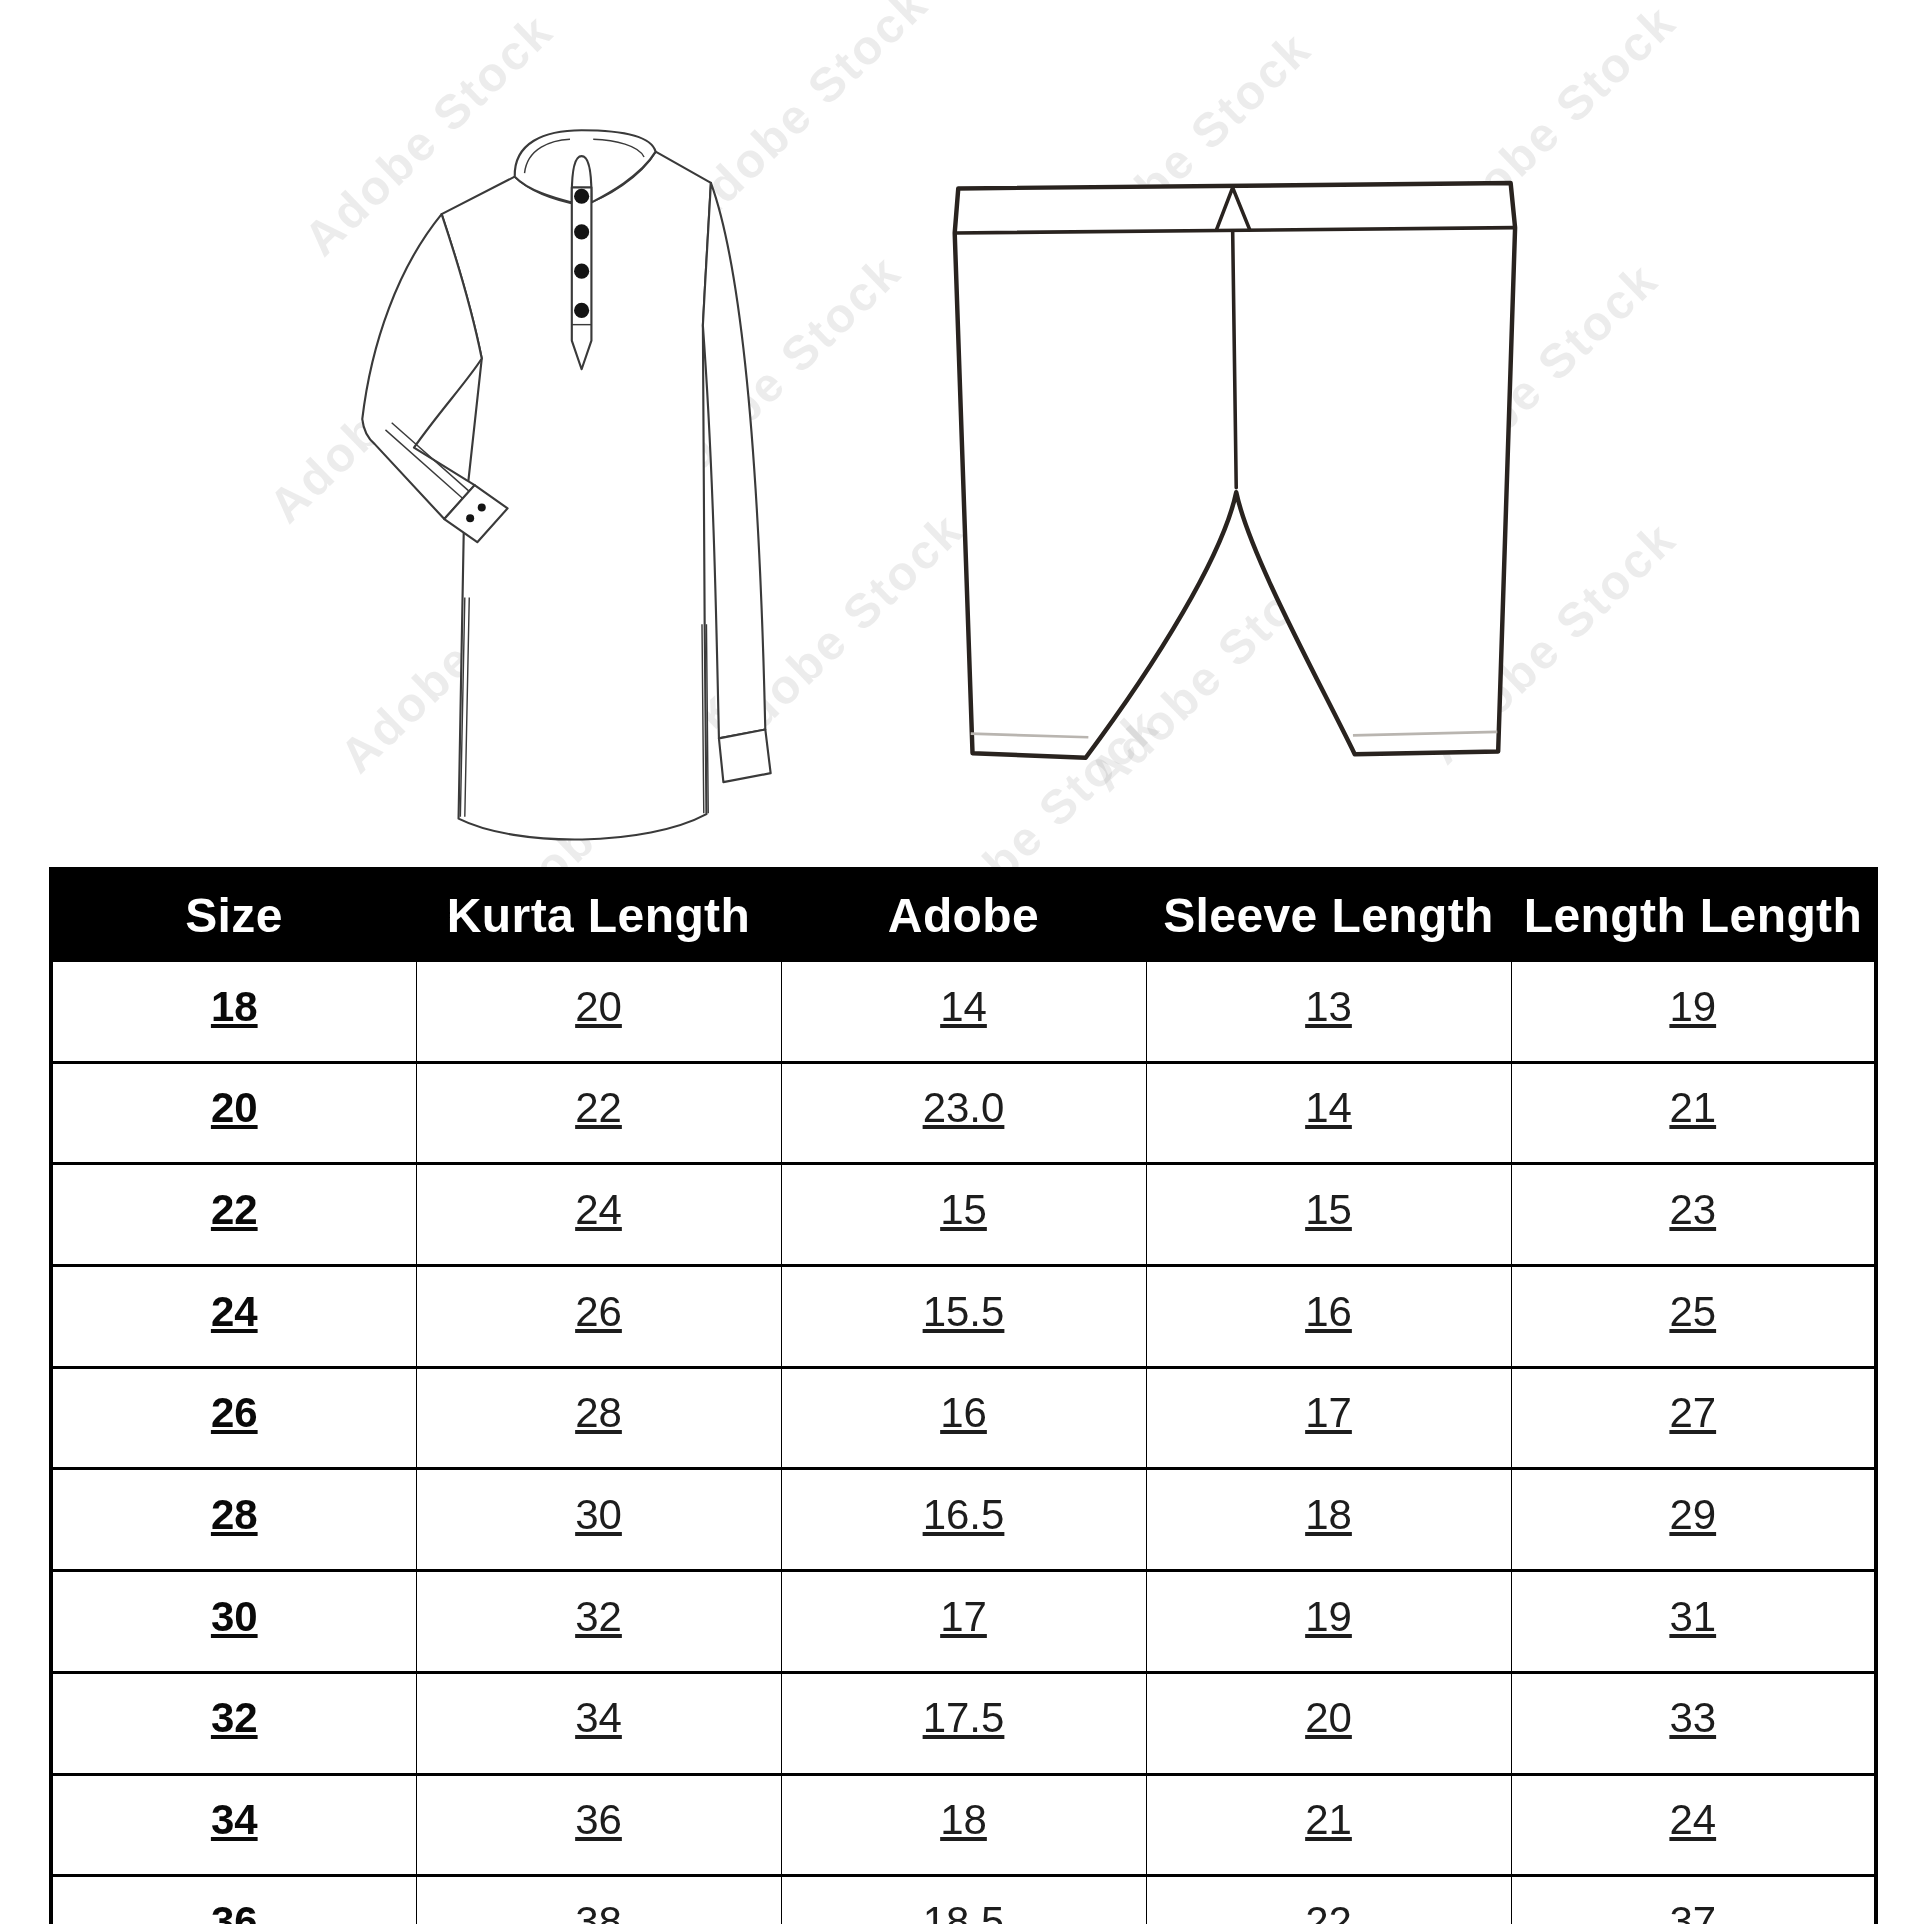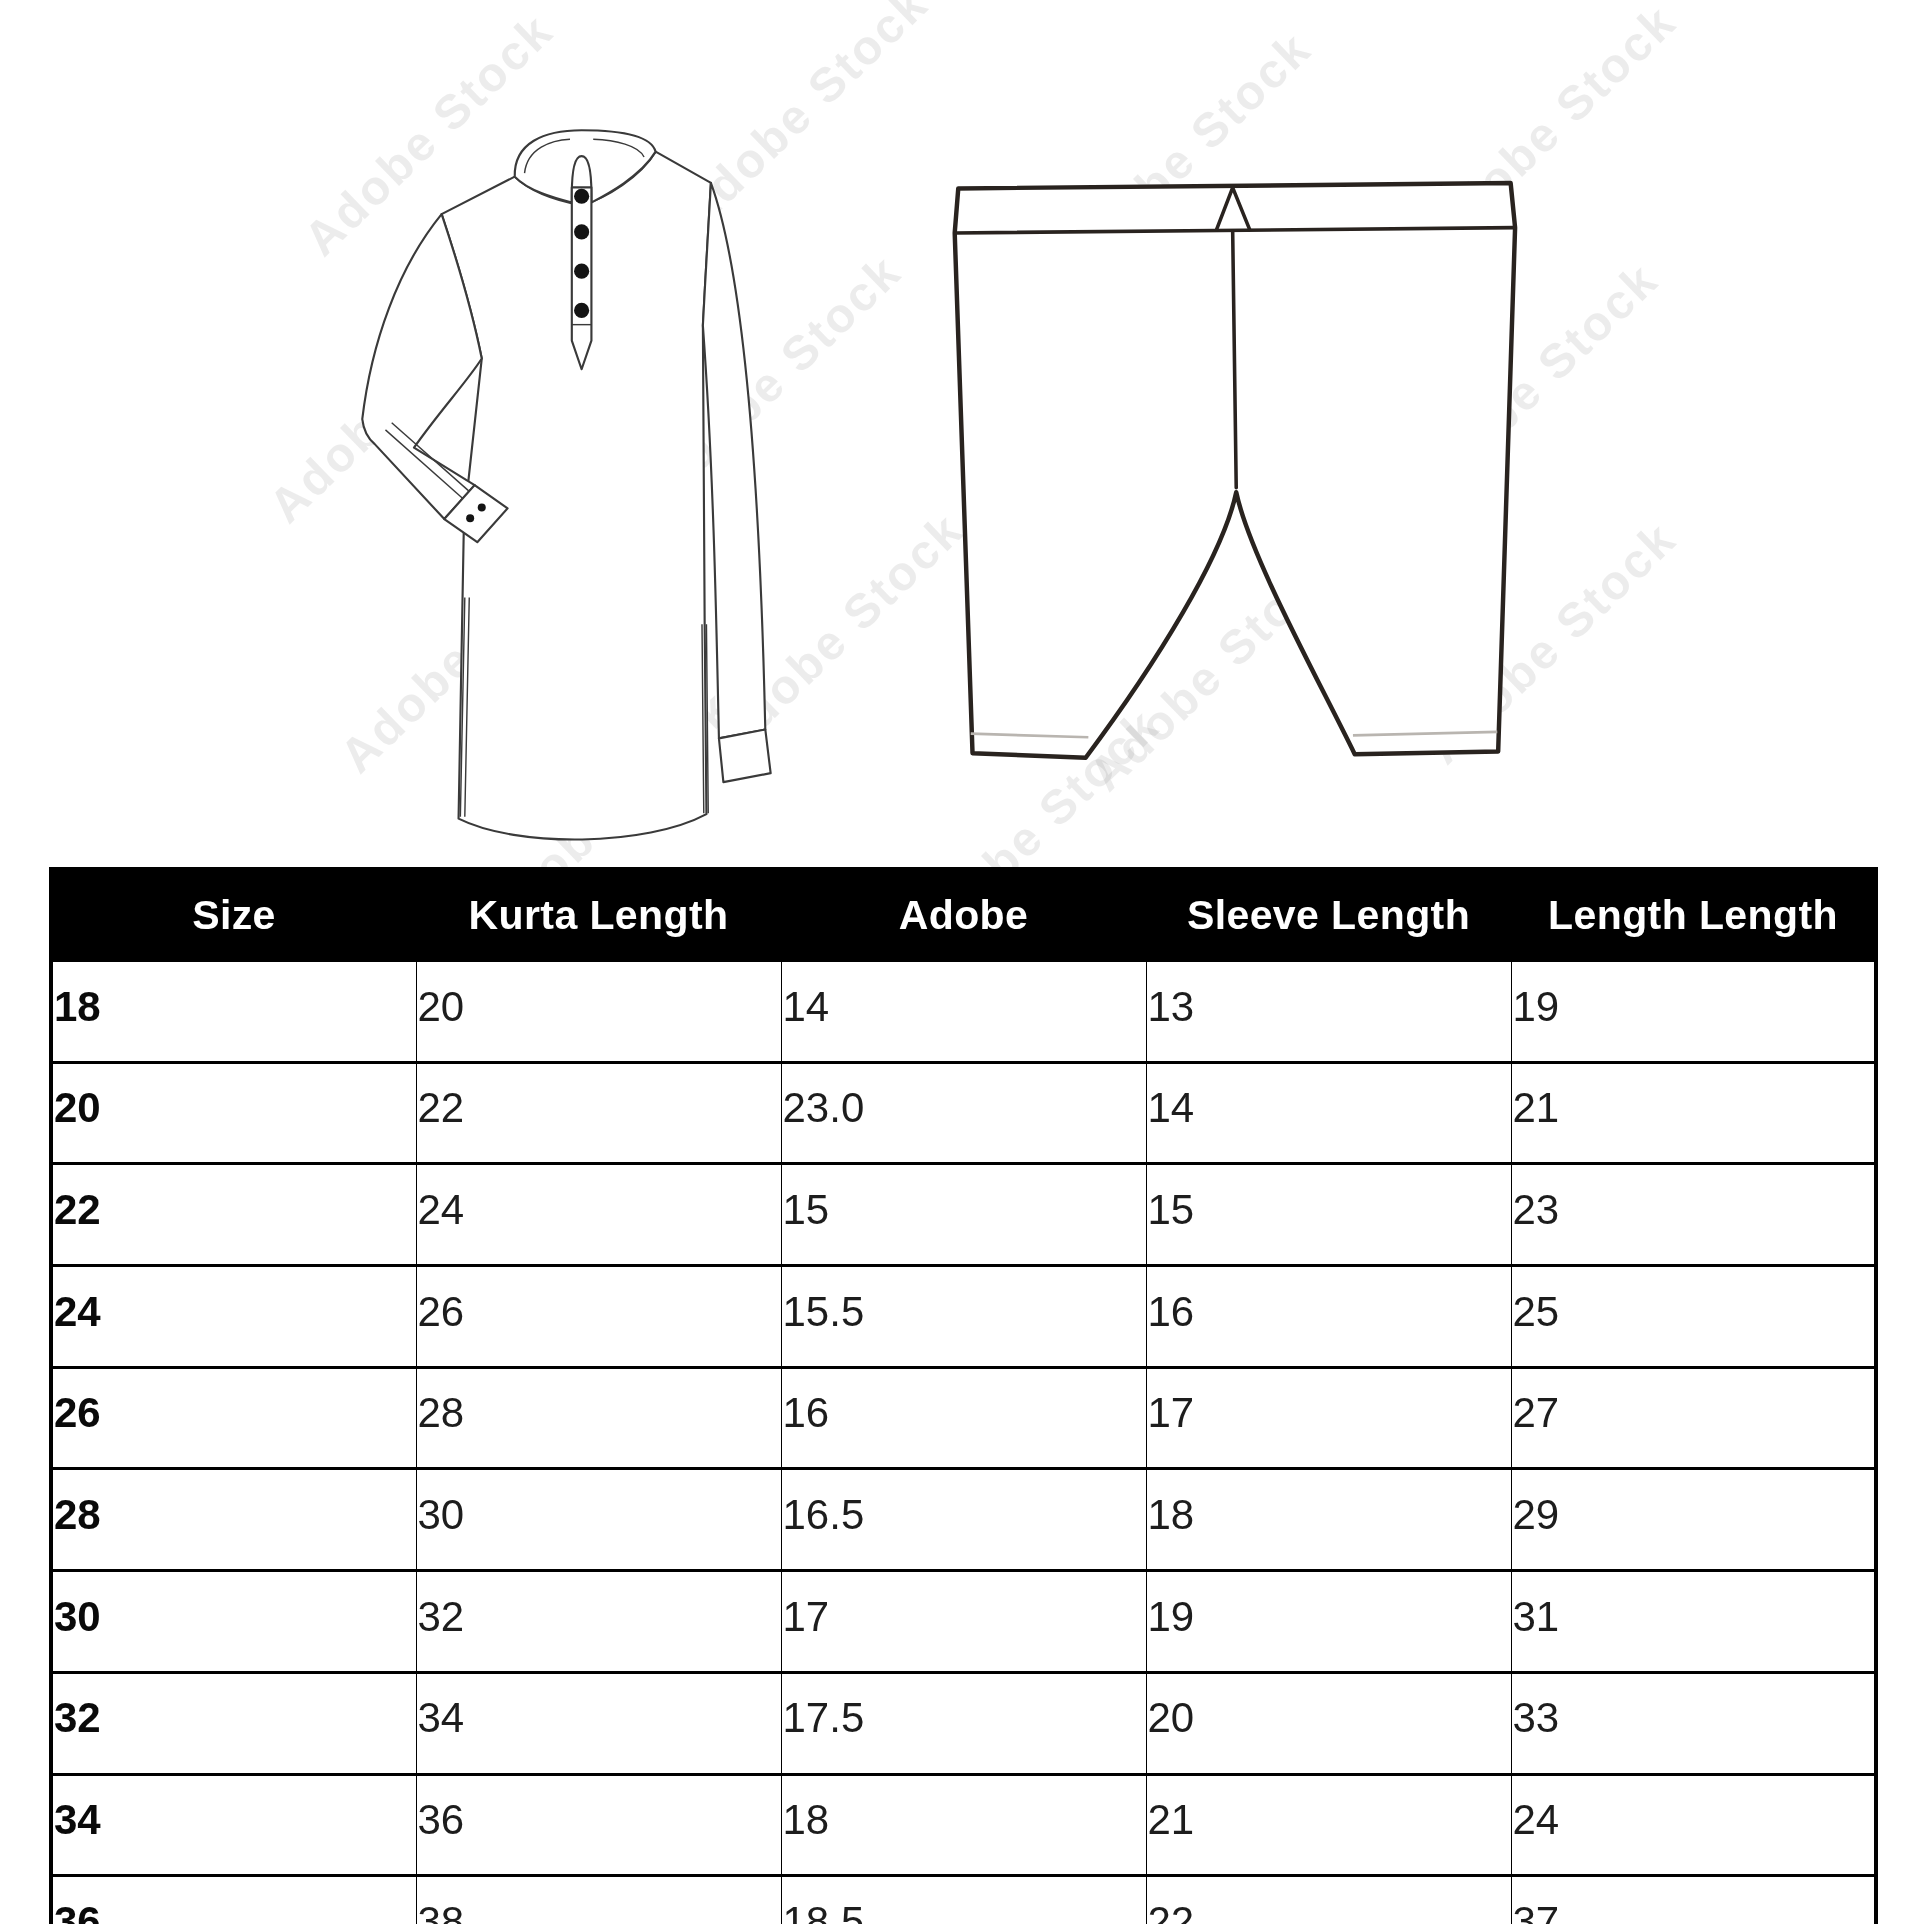--- a/index.html
+++ b/index.html
@@ -24,27 +24,27 @@
   .t-line{fill:none;stroke:#29231f;stroke-width:4;stroke-linecap:round;}
   .t-hem{fill:none;stroke:#b9b5b0;stroke-width:3;}
   
   .size-table{
     position:absolute;left:49px;top:867px;width:1829px;
     border-collapse:collapse;table-layout:fixed;background:#fff;
     border:4.5px solid var(--border,#000);
   }
   .size-table th{
     background:var(--header-bg,#000);color:var(--header-text,#fff);
-    font-weight:bold;font-size:41px;height:86px;text-align:center;
+    font-weight:bold;font-size:48px;height:86px;text-align:center;
     border:2.7px solid var(--header-bg,#000);letter-spacing:0.4px;
   }
   .size-table td{
     border-color:var(--border,#000);border-style:solid;border-width:3.6px 1.8px;
-    height:87px;text-align:left;vertical-align:middle;
-    font-size:42px;color:var(--cell-text,#1d1d1d);padding-bottom:10.7px;
+    height:87px;text-align:center;vertical-align:middle;
+    font-size:42px;color:var(--cell-text,#1d1d1d);padding-bottom:10.7px;text-decoration:underline;
   }
   .size-table td.size-col{font-weight:bold;color:#0a0a0a;}
 </style>
 </head>
 <body>
 
 <div class="canvas">
 
   <div class="art-area">
     <div class="watermark-layer">

